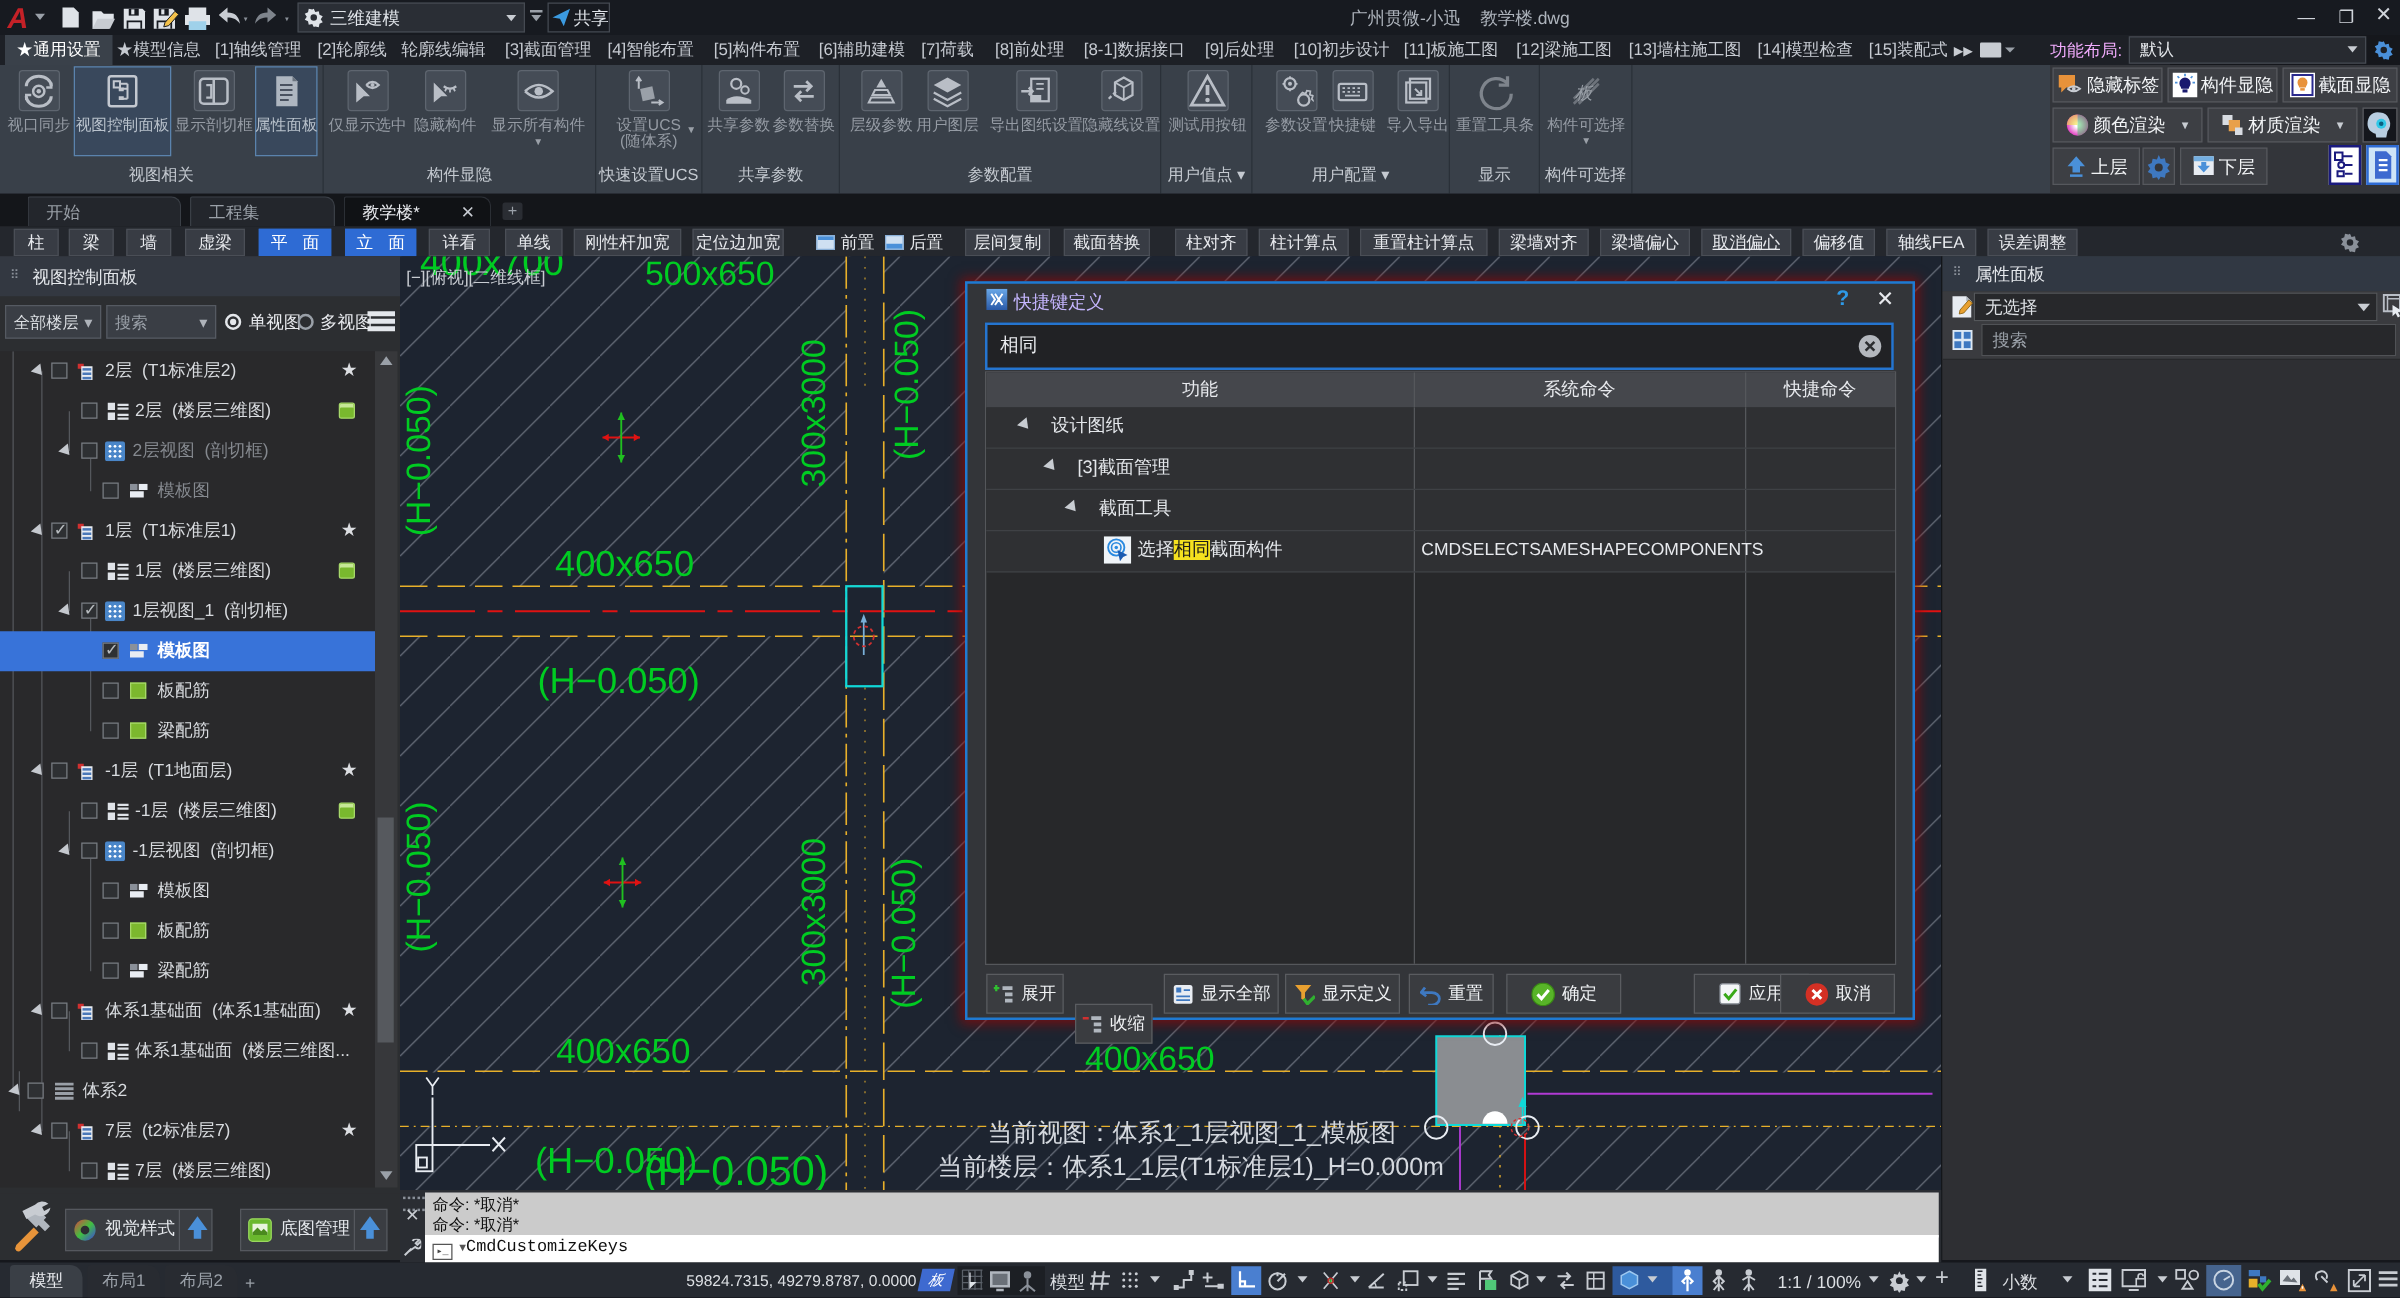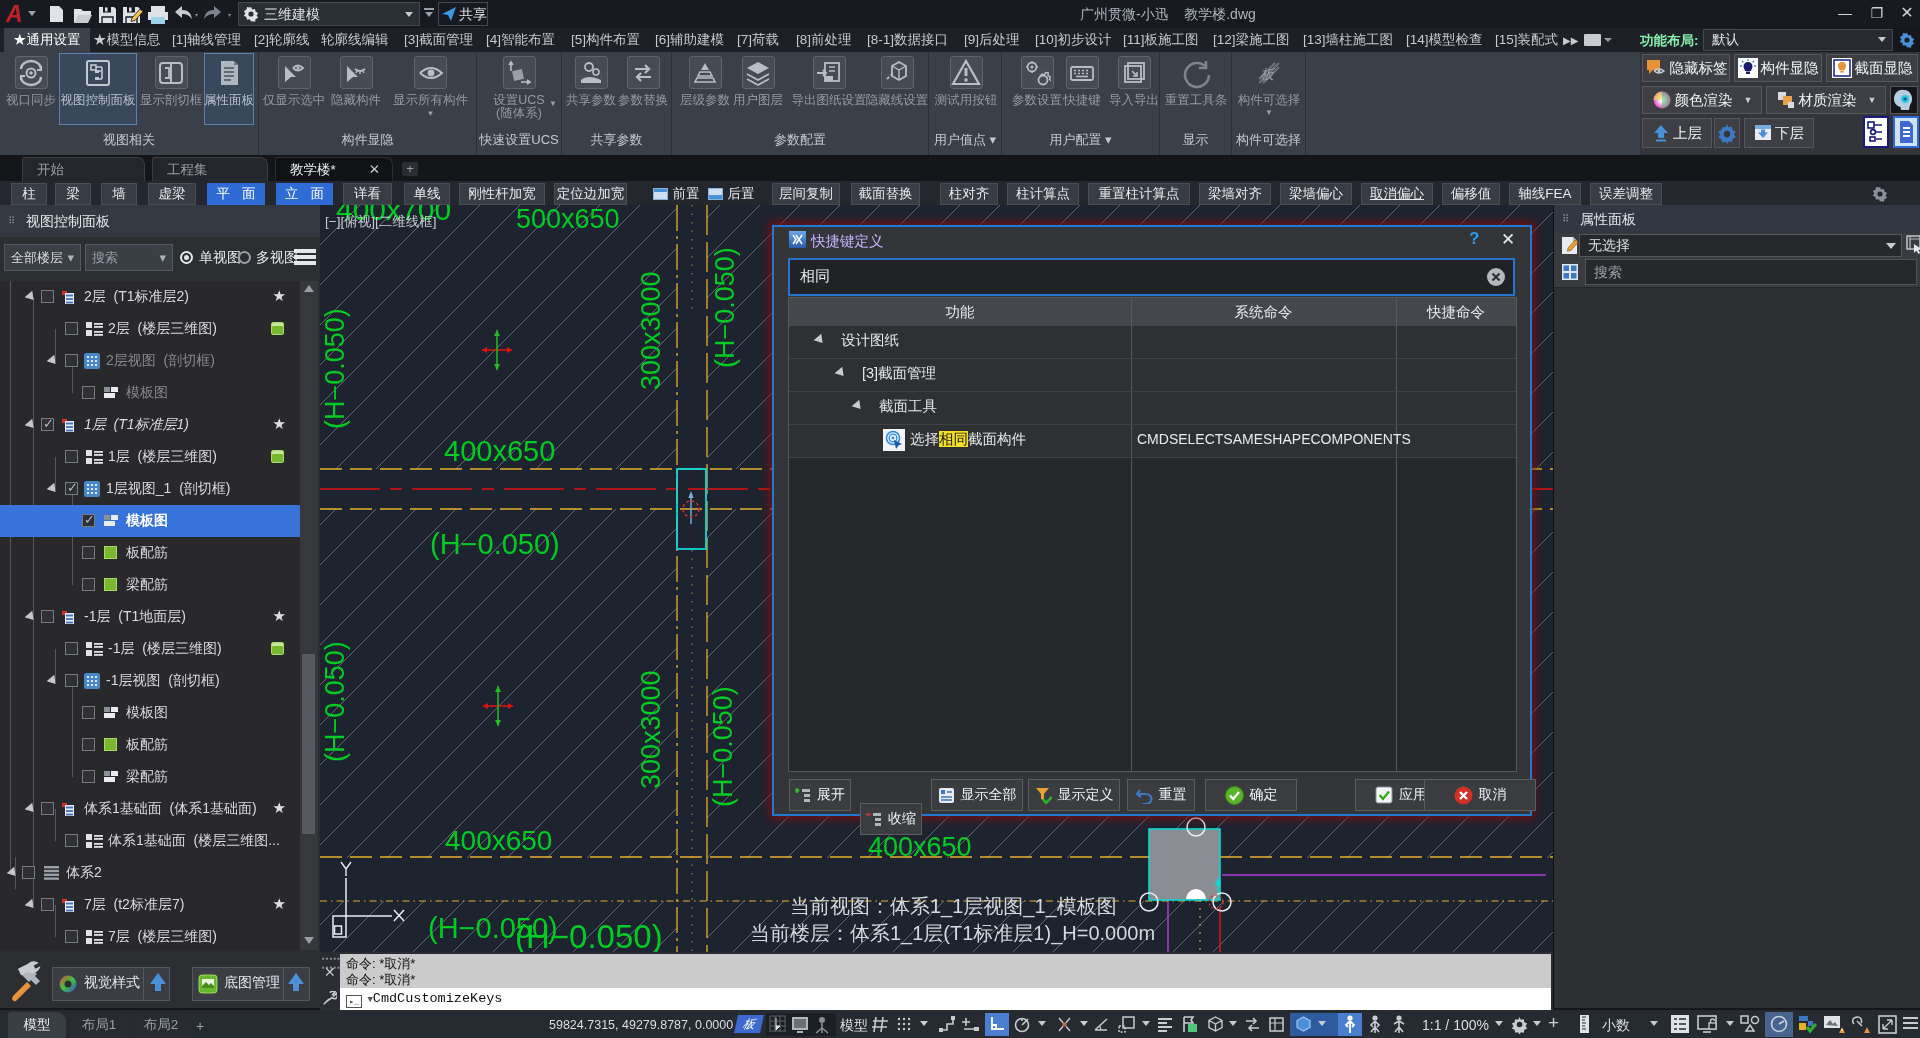--- a/index.html
+++ b/index.html
@@ -146,21 +146,21 @@
     <div class="rtab" style="left:955px;">[9]后处理</div>
     <div class="rtab" style="left:1026px;">[10]初步设计</div>
     <div class="rtab" style="left:1114px;">[11]板施工图</div>
     <div class="rtab" style="left:1204px;">[12]梁施工图</div>
     <div class="rtab" style="left:1294px;">[13]墙柱施工图</div>
     <div class="rtab" style="left:1397px;">[14]模型检查</div>
     <div class="rtab" style="left:1486px;">[15]装配式</div>
     <div class="abs" style="left:1563px;top:7px;color:#c8ccd2;font-size:10px;">▶▶</div>
     <div class="abs" style="left:1584px;top:6px;width:17px;height:12px;background:#c8ccd2;border-radius:1px;"></div>
     <div class="abs" style="left:1604px;top:10px;width:0;height:0;border-left:4px solid transparent;border-right:4px solid transparent;border-top:4px solid #9aa0a8;"></div>
-    <div class="abs" style="left:1640px;top:4px;color:#86efac;font-size:13.5px;font-weight:bold;">功能布局:</div>
+    <div class="abs" style="left:1640px;top:4px;color:#f0abfc;font-size:13.5px;">功能布局:</div>
     <div class="abs" style="left:1703px;top:1px;width:190px;height:22px;background:#272a30;border:1px solid #454a52;color:#e4e7eb;font-size:13.5px;line-height:20px;padding-left:8px;">默认</div>
     <div class="abs" style="left:1878px;top:9px;width:0;height:0;border-left:4px solid transparent;border-right:4px solid transparent;border-top:5px solid #c8ccd2;"></div>
     <svg class="abs" style="left:1898px;top:3px;" width="18" height="18" viewBox="0 0 18 18">
         <path d="M9 2 l1.2 2.6 2.8-.6 .6 2.8 2.6 1.2 -1.6 2.4 1.6 2.4 -2.6 1.2 -.6 2.8 -2.8-.6 L9 16.6 7.8 14.2 5 14.8 4.4 12 1.8 10.8 3.4 8.4 1.8 6 4.4 4.8 5 2 7.8 2.6 z" fill="#4a90d9"></path>
         <circle cx="9" cy="9" r="2.6" fill="#1d2026"></circle>
       </svg>
   </div>
 
   <div id="ribbon">
     <div class="rgroup" style="left:0;width:259px;">
@@ -618,21 +618,21 @@
             <div style="width:0;height:0;border-left:5.5px solid transparent;border-right:5.5px solid transparent;border-top:8px solid #c4c8ce;transform:rotate(-40deg);"></div>
           </div>
           <div class="cb on abs" style="left:41px;top:9px;"></div>
           <svg class="abs" style="left:62px;top:9px;" width="15" height="15" viewBox="0 0 15 15">
             <rect x="0" y="1" width="5" height="4" fill="#d03030"></rect>
             <rect x="3" y="3" width="9" height="11" fill="#e8ecf2"></rect>
             <rect x="4" y="4.5" width="7" height="2" fill="#4a78b8"></rect>
             <rect x="4" y="8" width="7" height="2" fill="#4a78b8"></rect>
             <rect x="4" y="11.5" width="7" height="2" fill="#4a78b8"></rect>
           </svg>
-          <div class="abs" style="left:84px;top:7px;font-style:italic;">1层&nbsp;&nbsp;(T1标准层1)</div>
+          <div class="abs" style="left:84px;top:7px;">1层&nbsp;&nbsp;(T1标准层1)</div>
           <div class="star" style="top:6px;">★</div>
         </div>
       <div class="trow" style="top:160px;">
           <div class="cb abs" style="left:65px;top:9px;"></div>
           <svg class="abs" style="left:86px;top:9px;" width="17" height="14" viewBox="0 0 17 14">
             <rect x="0" y="0" width="6" height="6" fill="#dfe3e8"></rect>
             <rect x="8" y="1" width="9" height="1.8" fill="#dfe3e8"></rect>
             <rect x="8" y="4" width="9" height="1.8" fill="#dfe3e8"></rect>
             <rect x="0" y="8" width="6" height="6" fill="#dfe3e8"></rect>
             <rect x="8" y="9" width="9" height="1.8" fill="#dfe3e8"></rect>
@@ -1245,19 +1245,19 @@
         </svg>重置</div>
     <div class="dlgbtn" style="left:431px;width:92px;"><svg width="19" height="19" viewBox="0 0 19 19">
           <circle cx="9.5" cy="9.5" r="9" fill="#58b428"></circle>
           <circle cx="9.5" cy="9.5" r="9" fill="none" stroke="#3a8a14" stroke-width="1"></circle>
           <path d="M5 9.5 l3.2 3.5 5.8 -7" stroke="#fff" stroke-width="2.4" fill="none"></path>
         </svg>确定</div>
     <div class="dlgbtn" style="left:540px;width:92px;margin-left:41px;"><svg width="18" height="18" viewBox="0 0 18 18">
           <rect x="1" y="1" width="16" height="16" rx="2" fill="#f4f6f8" stroke="#8a9099"></rect>
           <path d="M4.5 9 l3.5 4 6 -7.5" stroke="#38a818" stroke-width="2.4" fill="none"></path>
         </svg>应用</div>
-    <div class="dlgbtn" style="left:650px;width:112px;"><svg width="19" height="19" viewBox="0 0 19 19">
+    <div class="dlgbtn" style="left:650px;width:92px;"><svg width="19" height="19" viewBox="0 0 19 19">
           <circle cx="9.5" cy="9.5" r="9" fill="#d43024"></circle>
           <path d="M6 6 l7 7 M13 6 l-7 7" stroke="#fff" stroke-width="2.4"></path>
         </svg>取消</div>
   </div>
 
 </div>
 
 </body></html>

